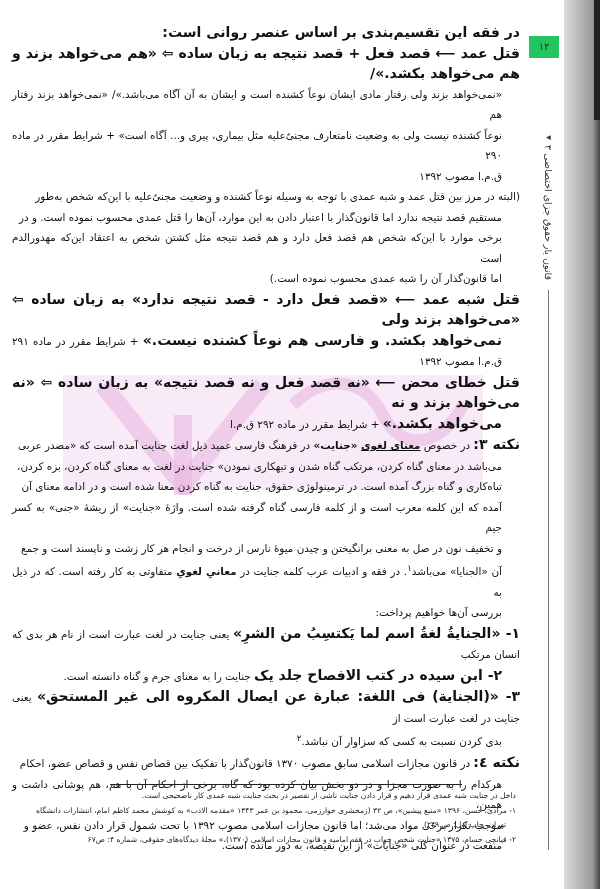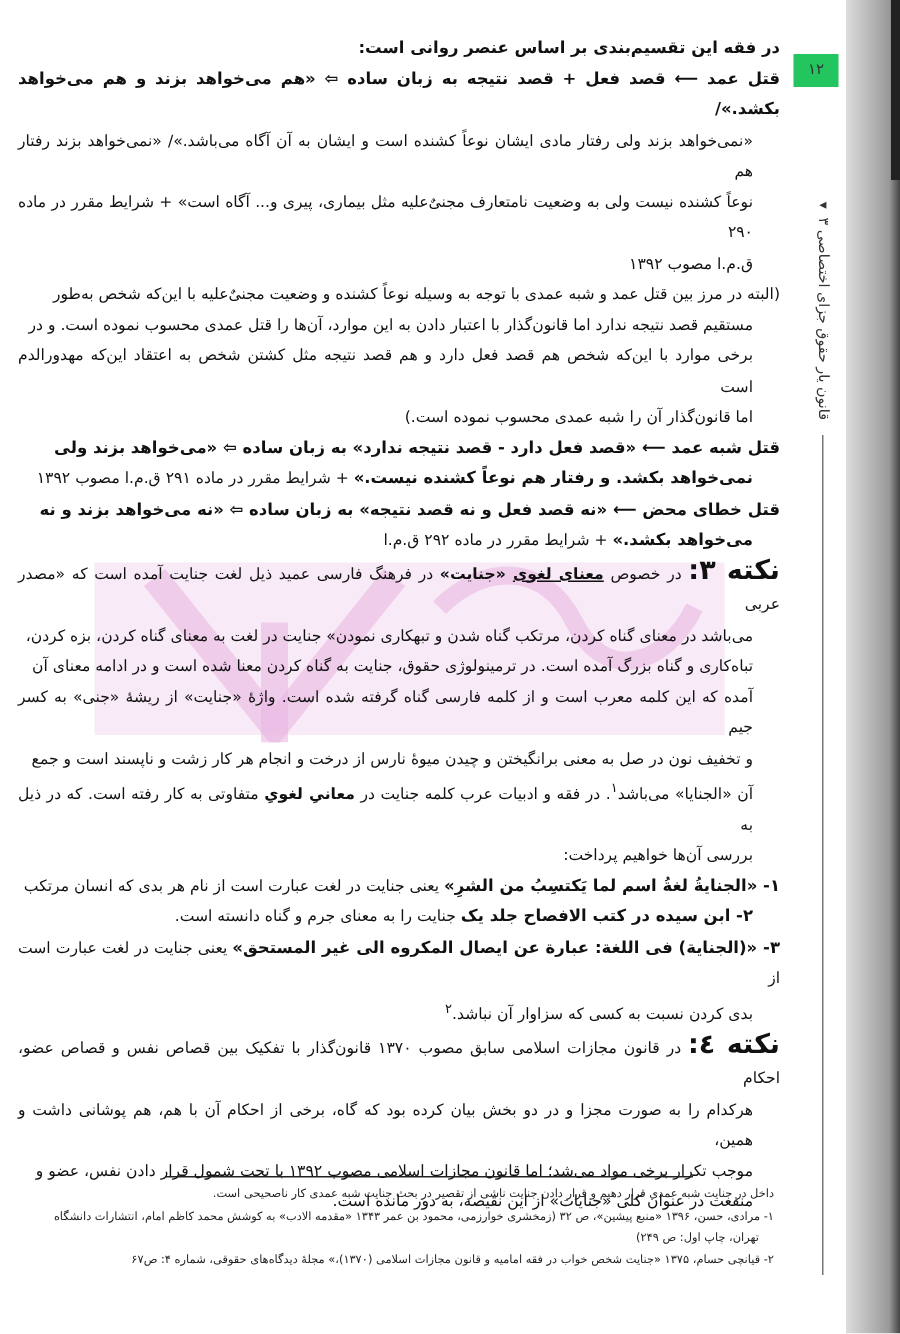--- a/index.html
+++ b/index.html
@@ -1,24 +1,24 @@
 <!DOCTYPE html>
 <html><head>
 <meta charset="utf-8">
 <style>
   html, body { margin:0; padding:0; }
   body { width:600px; height:889px; background:#ffffff; position:relative; overflow:hidden;
          font-family:"DejaVu Sans", sans-serif; color:#111; }
   .page { position:absolute; left:0; top:0; width:600px; height:889px; }
   .text-col { position:absolute; left:12px; top:22px; width:508px; direction:rtl; text-align:justify; }
   .line { font-size:10.4px; line-height:20.5px; margin:0; }
-  .bold { font-weight:bold; font-size:11px; }
+  .bold { font-weight:bold; font-size:14px; }
   .indent { padding-right:18px; }
   .u { text-decoration:underline; }
-  .nokte { font-weight:bold; font-size:18px;margin-top:36px; }
+  .nokte { font-weight:bold; font-size:14px;margin-top:36px; }
   .watermark { position:absolute; left:63px; top:375px; width:420px; height:120px; }
   .wm-band { position:absolute; left:0; top:0; width:420px; height:115px; background:#f3d8ef; opacity:0.55; }
   .edge-strip { position:absolute; right:0; top:0; width:36px; height:889px;
     background:linear-gradient(90deg,#ddd 0%,#bbb 40%,#999 80%,#444 100%); }
   .edge-strip-top { position:absolute; right:0; top:0; width:6px; height:120px; background:#222; }
   .page-num { position:absolute; left:529px; top:36px; width:30px; height:22px; background:#22c55e;
     font-size:10px; text-align:center; line-height:22px; color:#333; }
   .running-head { position:absolute; left:534px; top:70px; width:20px; height:210px;
     writing-mode:vertical-rl; direction:rtl; font-size:9.5px; color:#333; }
   .rule-v { position:absolute; left:548px; top:290px; width:1px; height:560px; background:#777; }
@@ -51,21 +51,21 @@
     <p class="line bold">در فقه این تقسیم‌بندی بر اساس عنصر روانی است:</p>
     <p class="line bold">قتل عمد ⟵ قصد فعل + قصد نتیجه به زبان ساده ⇦ «هم می‌خواهد بزند و هم می‌خواهد بکشد.»/</p>
     <p class="line indent">«نمی‌خواهد بزند ولی رفتار مادی ایشان نوعاً کشنده است و ایشان به آن آگاه می‌باشد.»/ «نمی‌خواهد بزند رفتار هم</p>
     <p class="line indent">نوعاً کشنده نیست ولی به وضعیت نامتعارف مجنیٌ‌علیه مثل بیماری، پیری و... آگاه است» + شرایط مقرر در ماده ۲۹۰</p>
     <p class="line indent">ق.م.ا مصوب ۱۳۹۲</p>
     <p class="line">(البته در مرز بین قتل عمد و شبه عمدی با توجه به وسیله نوعاً کشنده و وضعیت مجنیٌ‌علیه با این‌که شخص به‌طور</p>
     <p class="line indent">مستقیم قصد نتیجه ندارد اما قانون‌گذار با اعتبار دادن به این موارد، آن‌ها را قتل عمدی محسوب نموده است. و در</p>
     <p class="line indent">برخی موارد با این‌که شخص هم قصد فعل دارد و هم قصد نتیجه مثل کشتن شخص به اعتقاد این‌که مهدورالدم است</p>
     <p class="line indent">اما قانون‌گذار آن را شبه عمدی محسوب نموده است.)</p>
     <p class="line bold">قتل شبه عمد ⟵ «قصد فعل دارد - قصد نتیجه ندارد» به زبان ساده ⇦ «می‌خواهد بزند ولی</p>
-    <p class="line indent"><span class="bold">نمی‌خواهد بکشد. و رفتار هم نوعاً کشنده نیست.»</span><span> + شرایط مقرر در ماده ۲۹۱ ق.م.ا مصوب ۱۳۹۲</span></p>
+    <p class="line indent"><span class="bold">نمی‌خواهد بکشد. و فارسی هم نوعاً کشنده نیست.»</span><span> + شرایط مقرر در ماده ۲۹۱ ق.م.ا مصوب ۱۳۹۲</span></p>
     <p class="line bold">قتل خطای محض ⟵ «نه قصد فعل و نه قصد نتیجه» به زبان ساده ⇦ «نه می‌خواهد بزند و نه</p>
     <p class="line indent"><span class="bold">می‌خواهد بکشد.»</span><span> + شرایط مقرر در ماده ۲۹۲ ق.م.ا</span></p>
 
     <p class="line"><span class="nokte">نکته ۳:</span><span> در خصوص </span><b class="u">معنای لغوی</b><b> «جنایت»</b><span> در فرهنگ فارسی عمید ذیل لغت جنایت آمده است که «مصدر عربی</span></p>
     <p class="line indent">می‌باشد در معنای گناه کردن، مرتکب گناه شدن و تبهکاری نمودن» جنایت در لغت به معنای گناه کردن، بزه کردن،</p>
     <p class="line indent">تباه‌کاری و گناه بزرگ آمده است. در ترمینولوژی حقوق، جنایت به گناه کردن معنا شده است و در ادامه معنای آن</p>
     <p class="line indent">آمده که این کلمه معرب است و از کلمه فارسی گناه گرفته شده است. واژهٔ «جنایت» از ریشهٔ «جنی» به کسر جیم</p>
     <p class="line indent">و تخفیف نون در صل به معنی برانگیختن و چیدن میوهٔ نارس از درخت و انجام هر کار زشت و ناپسند است و جمع</p>
     <p class="line indent"><span>آن «الجنایا» می‌باشد</span><sup>۱</sup><span>. در فقه و ادبیات عرب کلمه جنایت در </span><b>معانیِ لغویِ</b><span> متفاوتی به کار رفته است. که در ذیل به</span></p>
     <p class="line indent">بررسی آن‌ها خواهیم پرداخت:</p>

